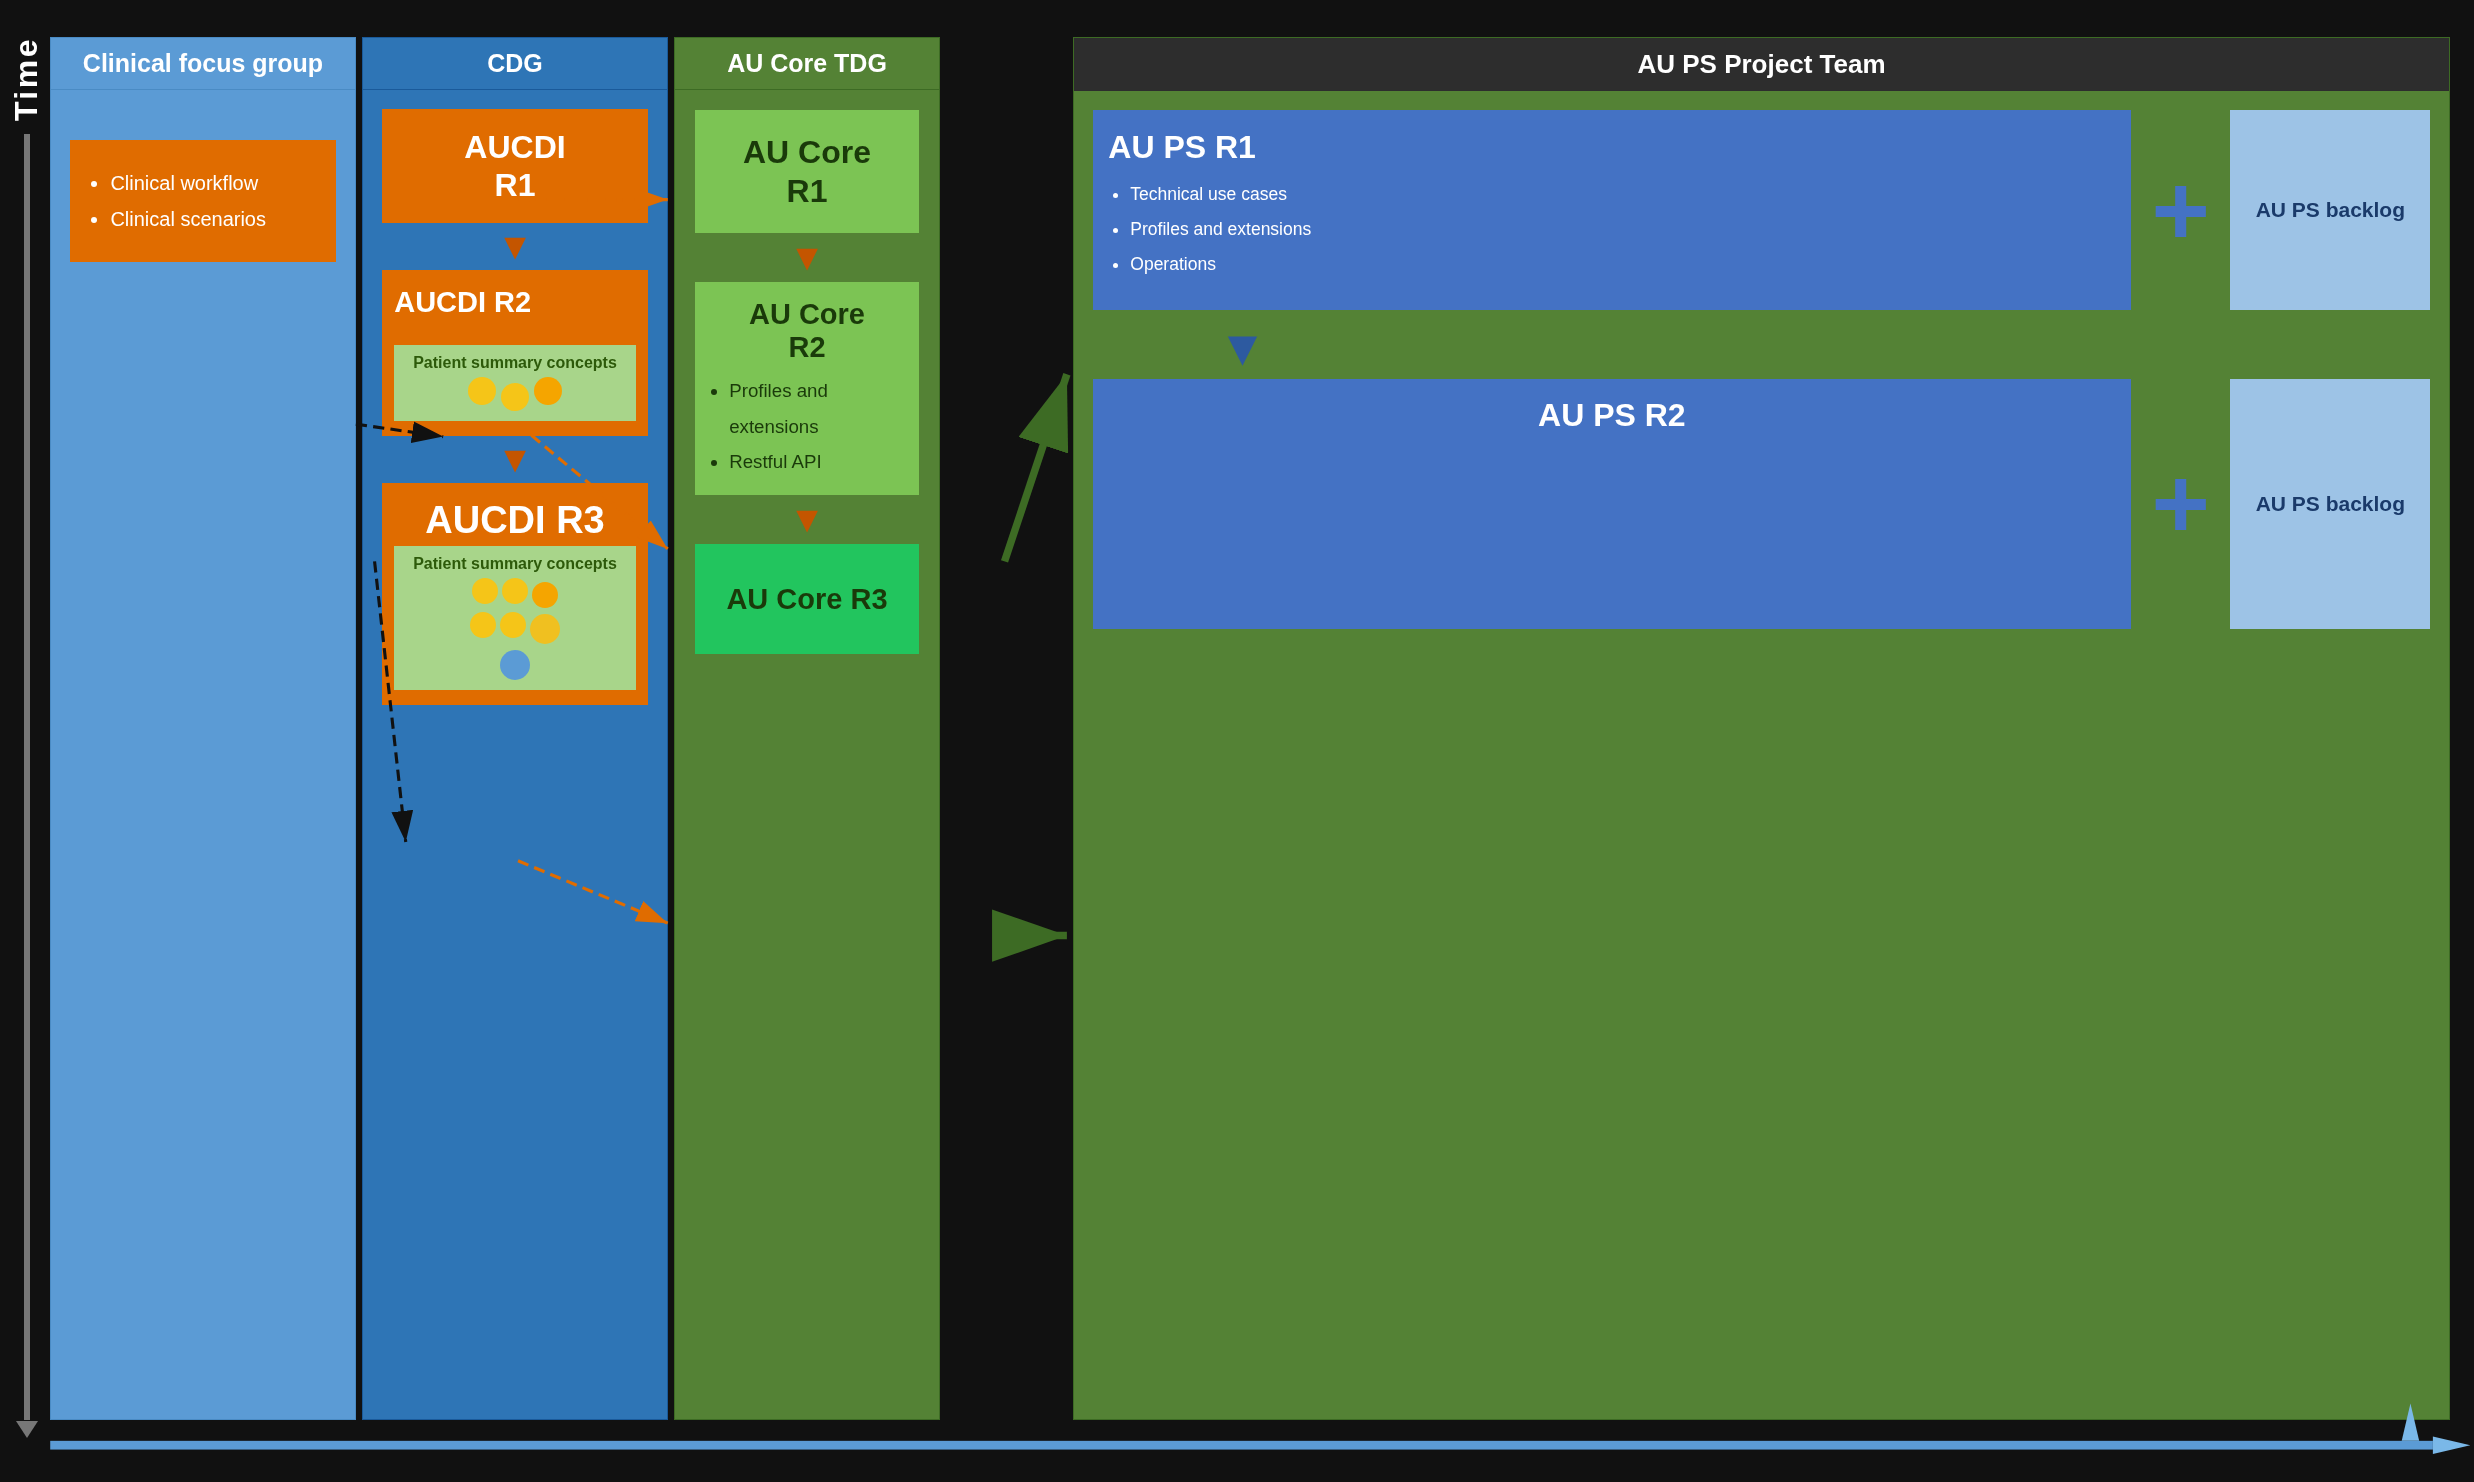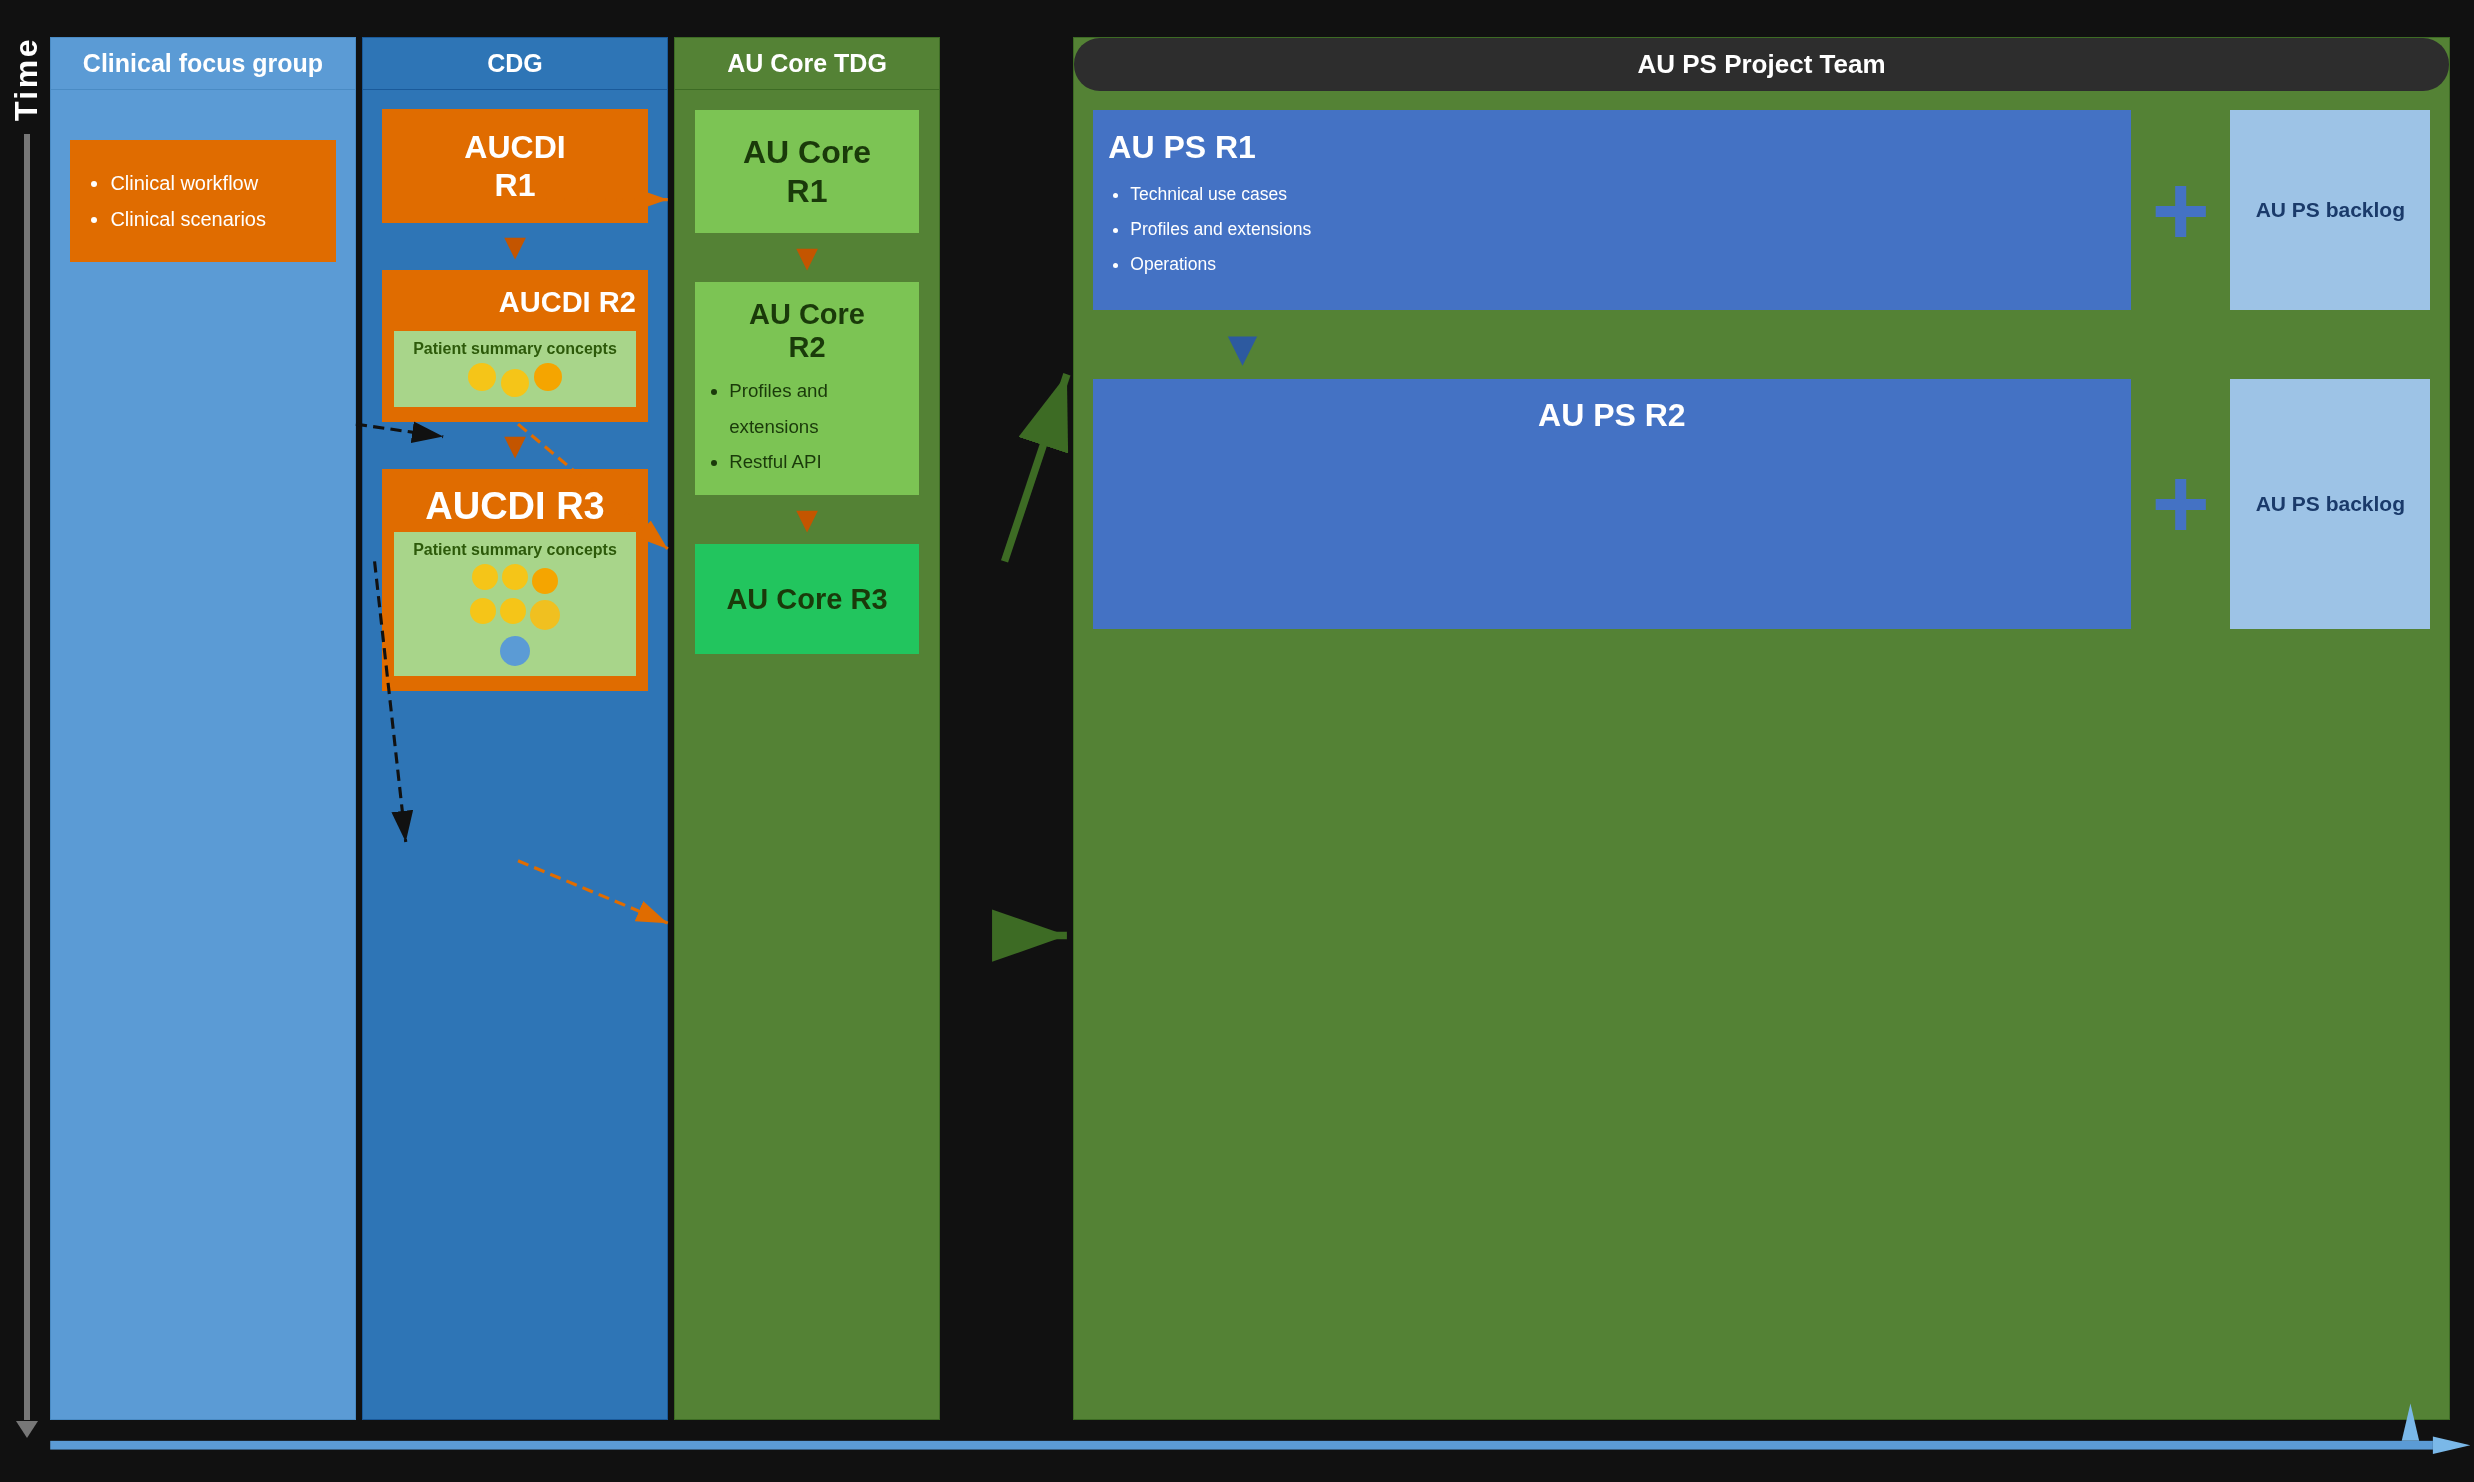--- a/index.html
+++ b/index.html
@@ -38,21 +38,21 @@
   <div style="position:absolute; left:362px; top:37px; width:306px; bottom:62px; background:#2e75b6; border:1.9px solid #1a5a9a;">
     <div style="color:white; font-size:25px; font-weight:bold; text-align:center; padding:11.2px 6.2px; border-bottom:1.2px solid #1a5a9a;">CDG</div>
 
     <div style="background:#e06c00; margin:18.7px 18.7px 0 18.7px; padding:18.7px 12.5px; text-align:center;">
       <div style="color:white; font-size:32px; font-weight:bold; line-height:1.2;">AUCDI<br>R1</div>
     </div>
 
     <div style="text-align:center; font-size:37px; color:#c45500; line-height:1; margin:5px 0;">▼</div>
 
     <div style="background:#e06c00; margin:0 18.7px; padding:15.6px 12.5px;">
-      <div style="color:white; font-size:29px; font-weight:bold; text-align:right; margin-bottom:12px;">AUCDI R2</div>
+      <div style="color:white; font-size:29px; font-weight:bold; text-align:left; margin-bottom:26px;">AUCDI R2</div>
       <div style="background:#a8d58a; padding:9.4px; text-align:center;">
         <div style="font-size:16px; font-weight:bold; color:#2d5a0a; margin-bottom:5px;">Patient summary concepts</div>
 
         <div style="display:flex; justify-content:center; gap:5px; margin-top:5px;">
           <div style="width:28px;height:28px;border-radius:50%;background:#f5c518;"></div>
           <div style="width:28px;height:28px;border-radius:50%;background:#f5c518; margin-top:6.2px;"></div>
           <div style="width:28px;height:28px;border-radius:50%;background:#f5a500;"></div>
         </div>
       </div>
     </div>
@@ -96,21 +96,21 @@
 
     <div style="text-align:center; font-size:37px; color:#c45500; line-height:1; margin:5px 0;">▼</div>
 
     <div style="background:#22c55e; border:1.9px solid #548235; margin:0 18.7px; padding:18.7px 12.5px; text-align:left; min-height:112px; display:flex; align-items:center; justify-content:center;">
       <div style="font-size:29px; font-weight:bold; color:#1a3a0a;">AU Core R3</div>
     </div>
   </div>
 
   <div style="position:absolute; left:1073px; top:37px; right:25px; bottom:62px; background:#548235; border:1.9px solid #3d6b24;">
 
-    <div style="background:#2d2d2d; padding:11.2px 12.5px; margin-bottom:18.7px;border-radius:26px;">
+    <div style="background:#2d2d2d; padding:11.2px 12.5px; margin-bottom:18.7px;">
       <div style="color:white; font-size:26px; font-weight:bold; text-align:center;">AU PS Project Team</div>
     </div>
 
     <div style="display:flex; flex-direction:row; gap:18.7px; margin:0 18.7px 12.5px 18.7px; align-items:stretch;">
 
       <div style="background:#4472c4; padding:18.7px 15.6px; flex:1; min-height:200px;">
         <div style="color:white; font-size:32px; font-weight:bold; margin-bottom:11.2px;">AU PS R1</div>
         <ul style="list-style:disc; padding-left:22px; color:white; font-size:17.5px; line-height:2.0;">
           <li>Technical use cases</li>
           <li>Profiles and extensions</li>

